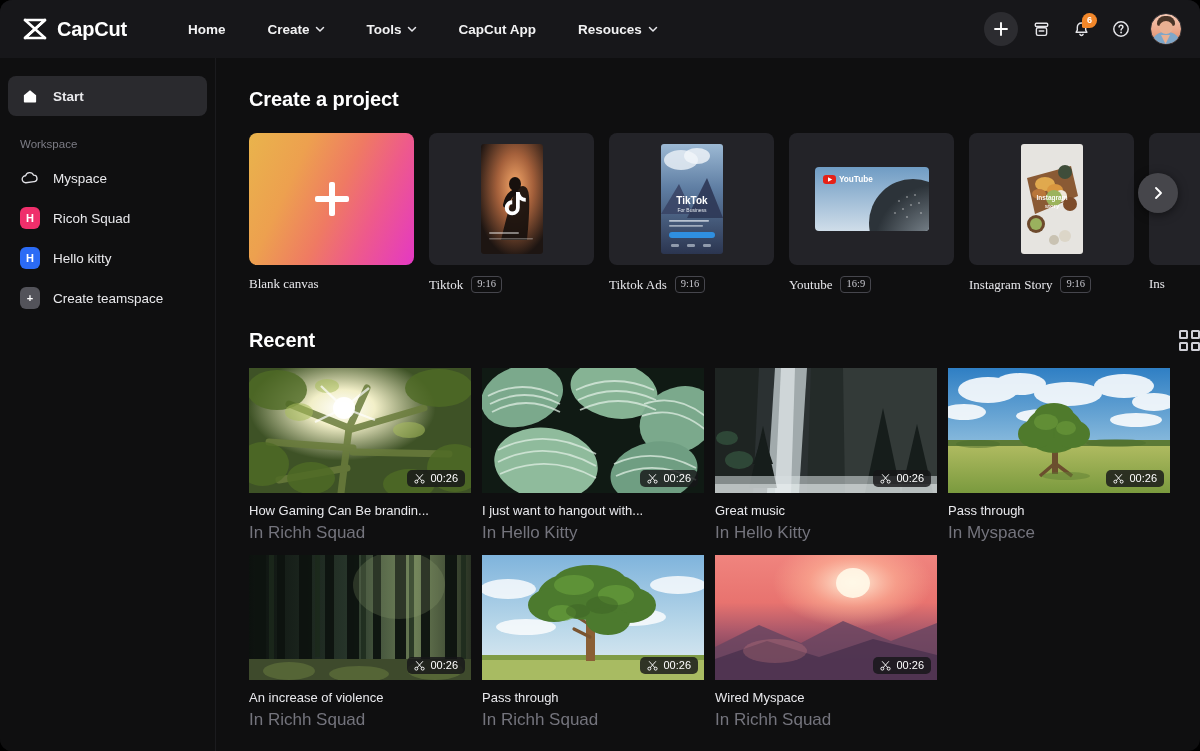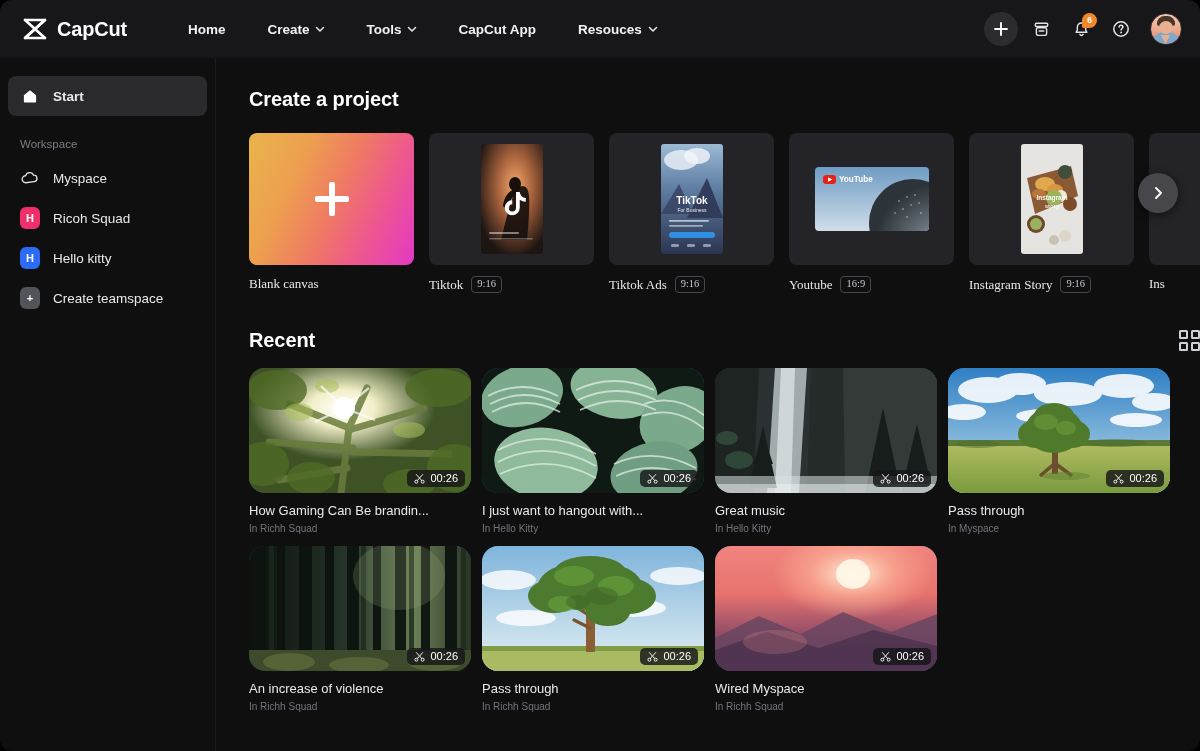--- a/index.html
+++ b/index.html
@@ -168,34 +168,34 @@
   .grid-toggle .g i {
     display: block; border: 2px solid #cfcfd6; border-radius: 1.5px;
   }
 
   .recent-grid {
     display: grid; grid-template-columns: repeat(4, 222px); gap: 12px 11px;
     margin-top: 16px;
   }
   .rcard { width: 222px; cursor: pointer; }
   .rthumb {
-    width: 222px; height: 125px; border-radius: 16px; overflow: hidden;
+    width: 222px; height: 125px; border-radius: 0; overflow: hidden;
     position: relative; background: #0369a1;
   }
   .dur {
     position: absolute; right: 6px; bottom: 6px;
     background: rgba(22,22,24,.82); color: #fff;
     font-size: 11px; border-radius: 5px; padding: 3px 7px;
     display: flex; align-items: center; gap: 5px; line-height: 1;
   }
   .rname {
     color: #e9e9ed; font-size: 13px; margin-top: 10px;
     white-space: nowrap; overflow: hidden; text-overflow: ellipsis;
   }
-  .rsub { color: #74747d; font-size: 10px; margin-top: 5px; }
+  .rsub { color: #74747d; font-size: 17px; margin-top: 5px; }
 
   svg { display: block; }
 </style>
 </head>
 <body>
 
 <div class="app">
 
   <div class="topnav">
     <div class="brand">

